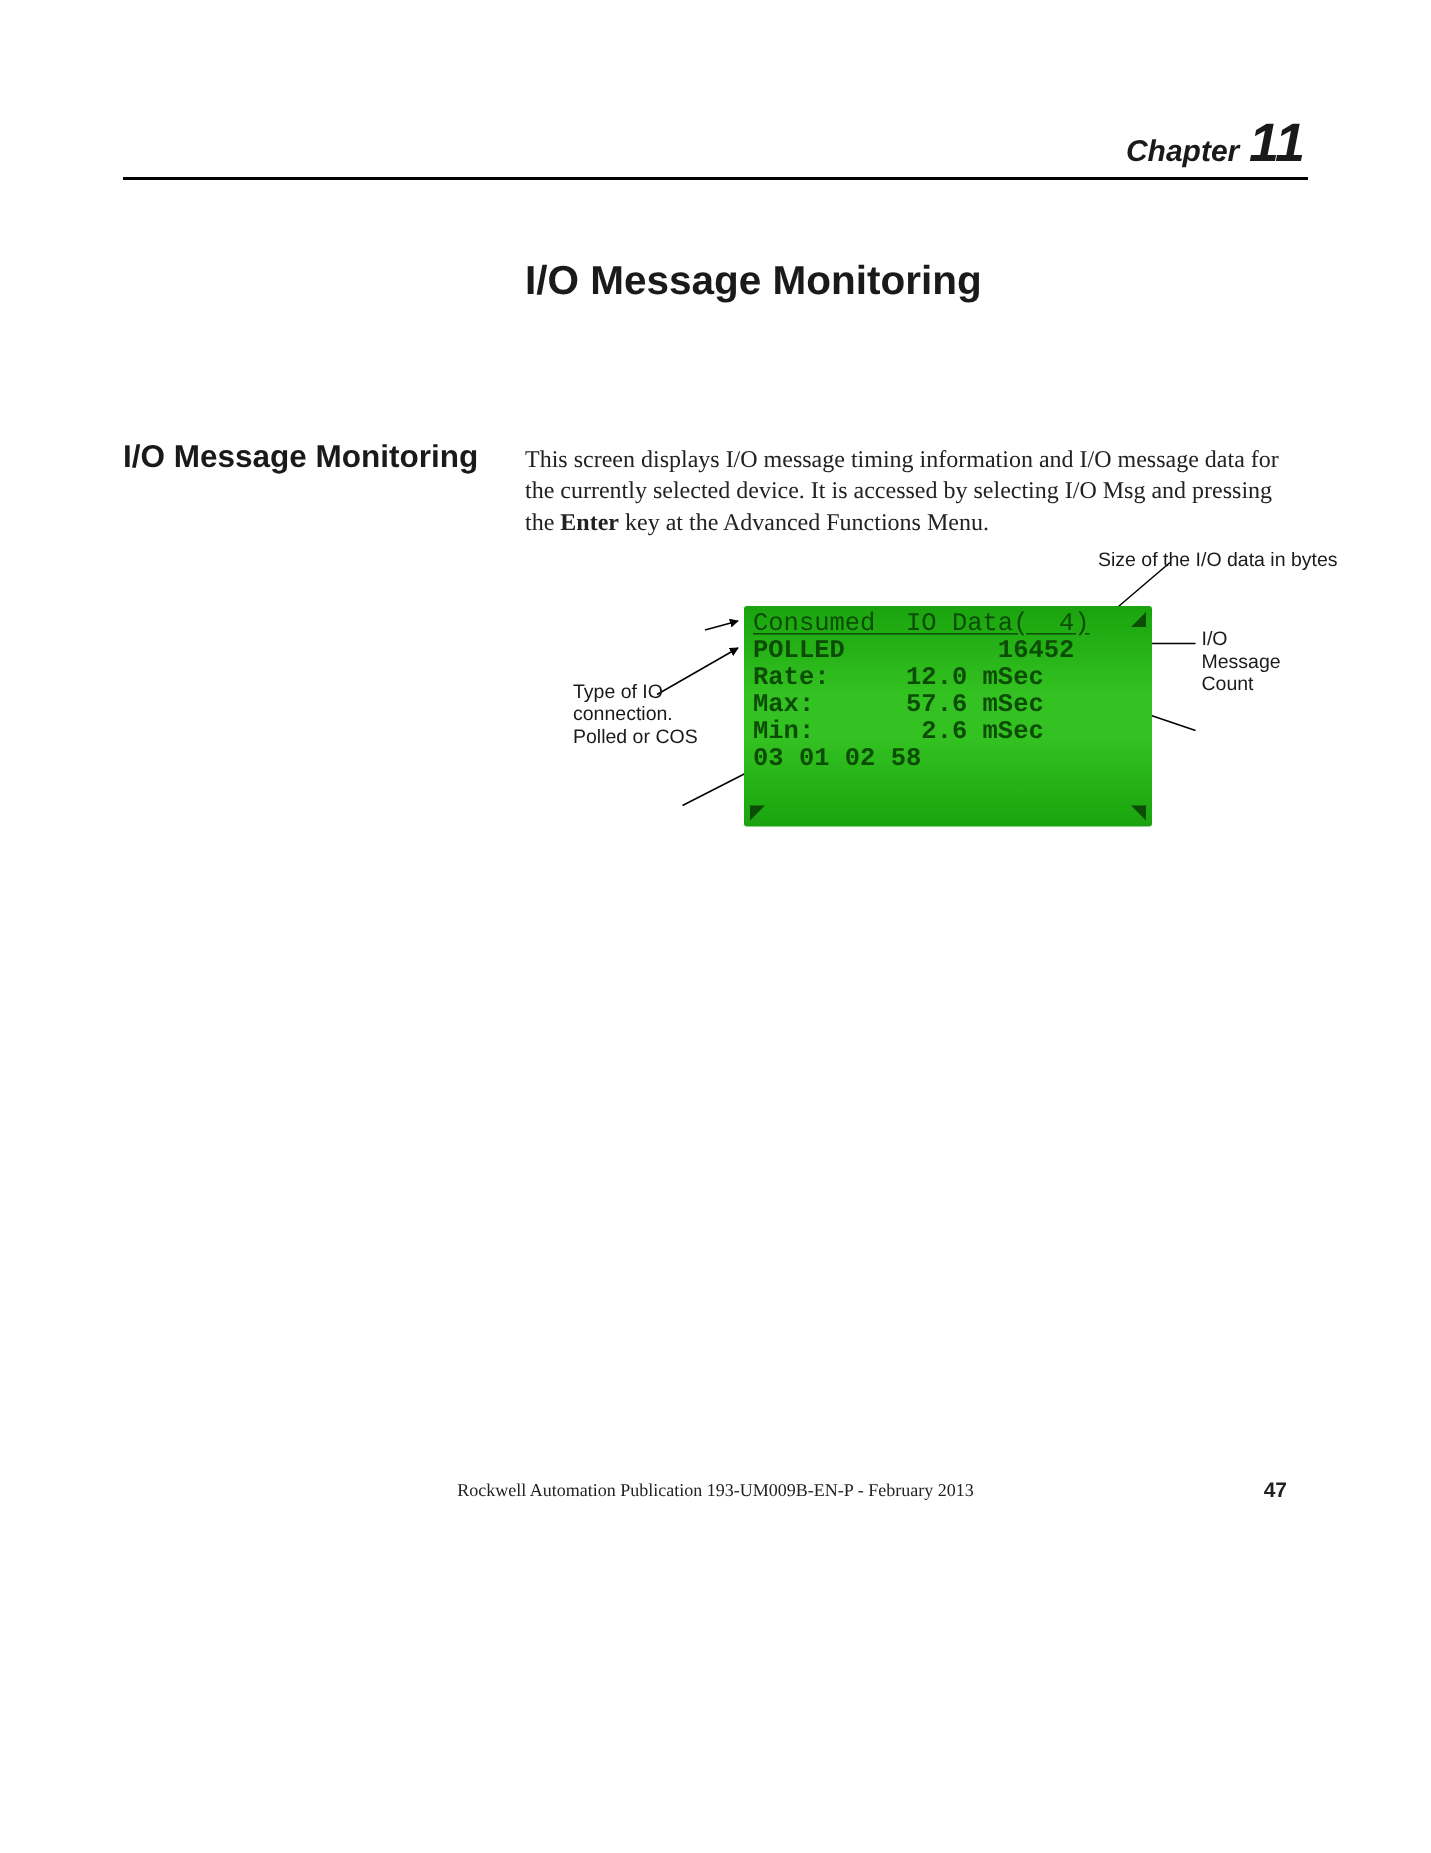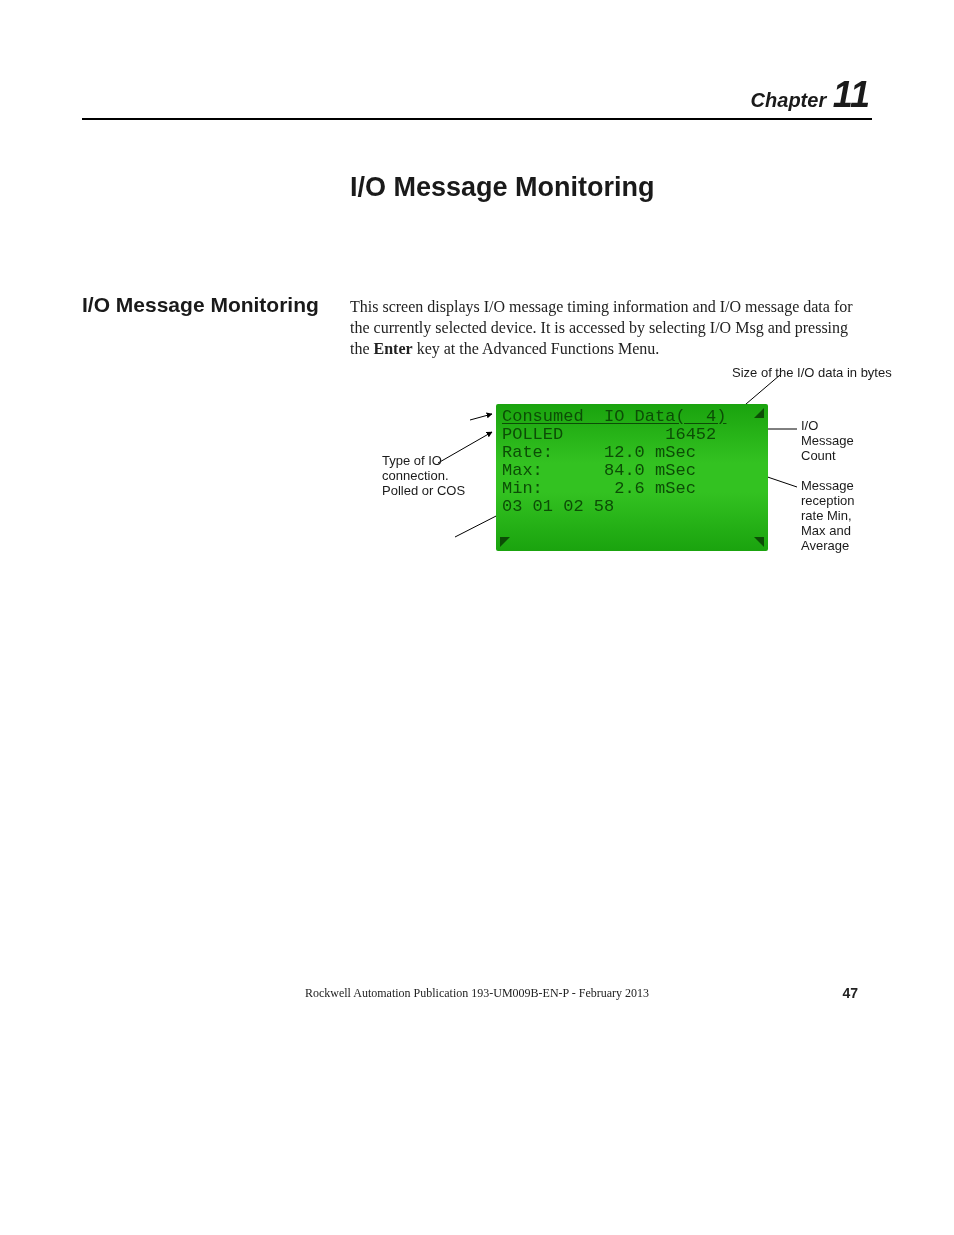--- a/index.html
+++ b/index.html
@@ -117,20 +117,21 @@
     position: absolute;
     left: 0;
     right: 0;
     top: 0;
     white-space: pre;
     text-decoration: underline;
     text-underline-offset: 2px;
   }
   .lcd .line {
     white-space: pre;
+    font-weight: bold;
   }
 
   
   .tri {
     position: absolute;
     width: 0; height: 0;
   }
   .tri-tr { top: 4px; right: 4px; border-left: 10px solid transparent; border-bottom: 10px solid #0c4d06; }
   .tri-br { bottom: 4px; right: 4px; border-left: 10px solid transparent; border-top: 10px solid #0c4d06; }
   .tri-bl { bottom: 4px; left: 4px; border-right: 10px solid transparent; border-top: 10px solid #0c4d06; }
@@ -214,21 +215,21 @@
 
       <line x1="447" y1="122" x2="388" y2="102" stroke="#000" stroke-width="1" marker-end="url(#arrow)"></line>
     </svg>
 
     <div class="lcd">
       <div class="line1-wrap">
         <div class="line1">Consumed  IO Data(  4)</div>
       </div>
       <div class="line">POLLED          16452</div>
       <div class="line">Rate:     12.0 mSec</div>
-      <div class="line">Max:      84.0 mSec</div>
+      <div class="line">Max:      57.6 mSec</div>
       <div class="line">Min:       2.6 mSec</div>
       <div class="line">03 01 02 58</div>
       <div class="tri tri-tr"></div>
       <div class="tri tri-br"></div>
       <div class="tri tri-bl"></div>
     </div>
 
 
     <div class="callout" style="left:32px; top:88px; width:100px;">
       <span>Type of IO connection. Polled or COS</span>
@@ -236,22 +237,19 @@
 
 
     <div class="callout nowrap" style="left:382px; top:0px;">
       <span>Size of the I/O data in bytes</span>
     </div>
 
     <div class="callout" style="left:451px; top:53px; width:70px;">
       <span>I/O Message Count</span>
     </div>
 
-    <div class="callout" style="left:451px; top:113px; width:72px;">
-      <span>Message reception rate Min, Max and Average</span>
-    </div>
 
   </div>
 
   <div class="footer-text">Rockwell Automation Publication 193-UM009B-EN-P - February 2013</div>
   <div class="page-number">47</div>
 
 </div>
 
 </body></html>

